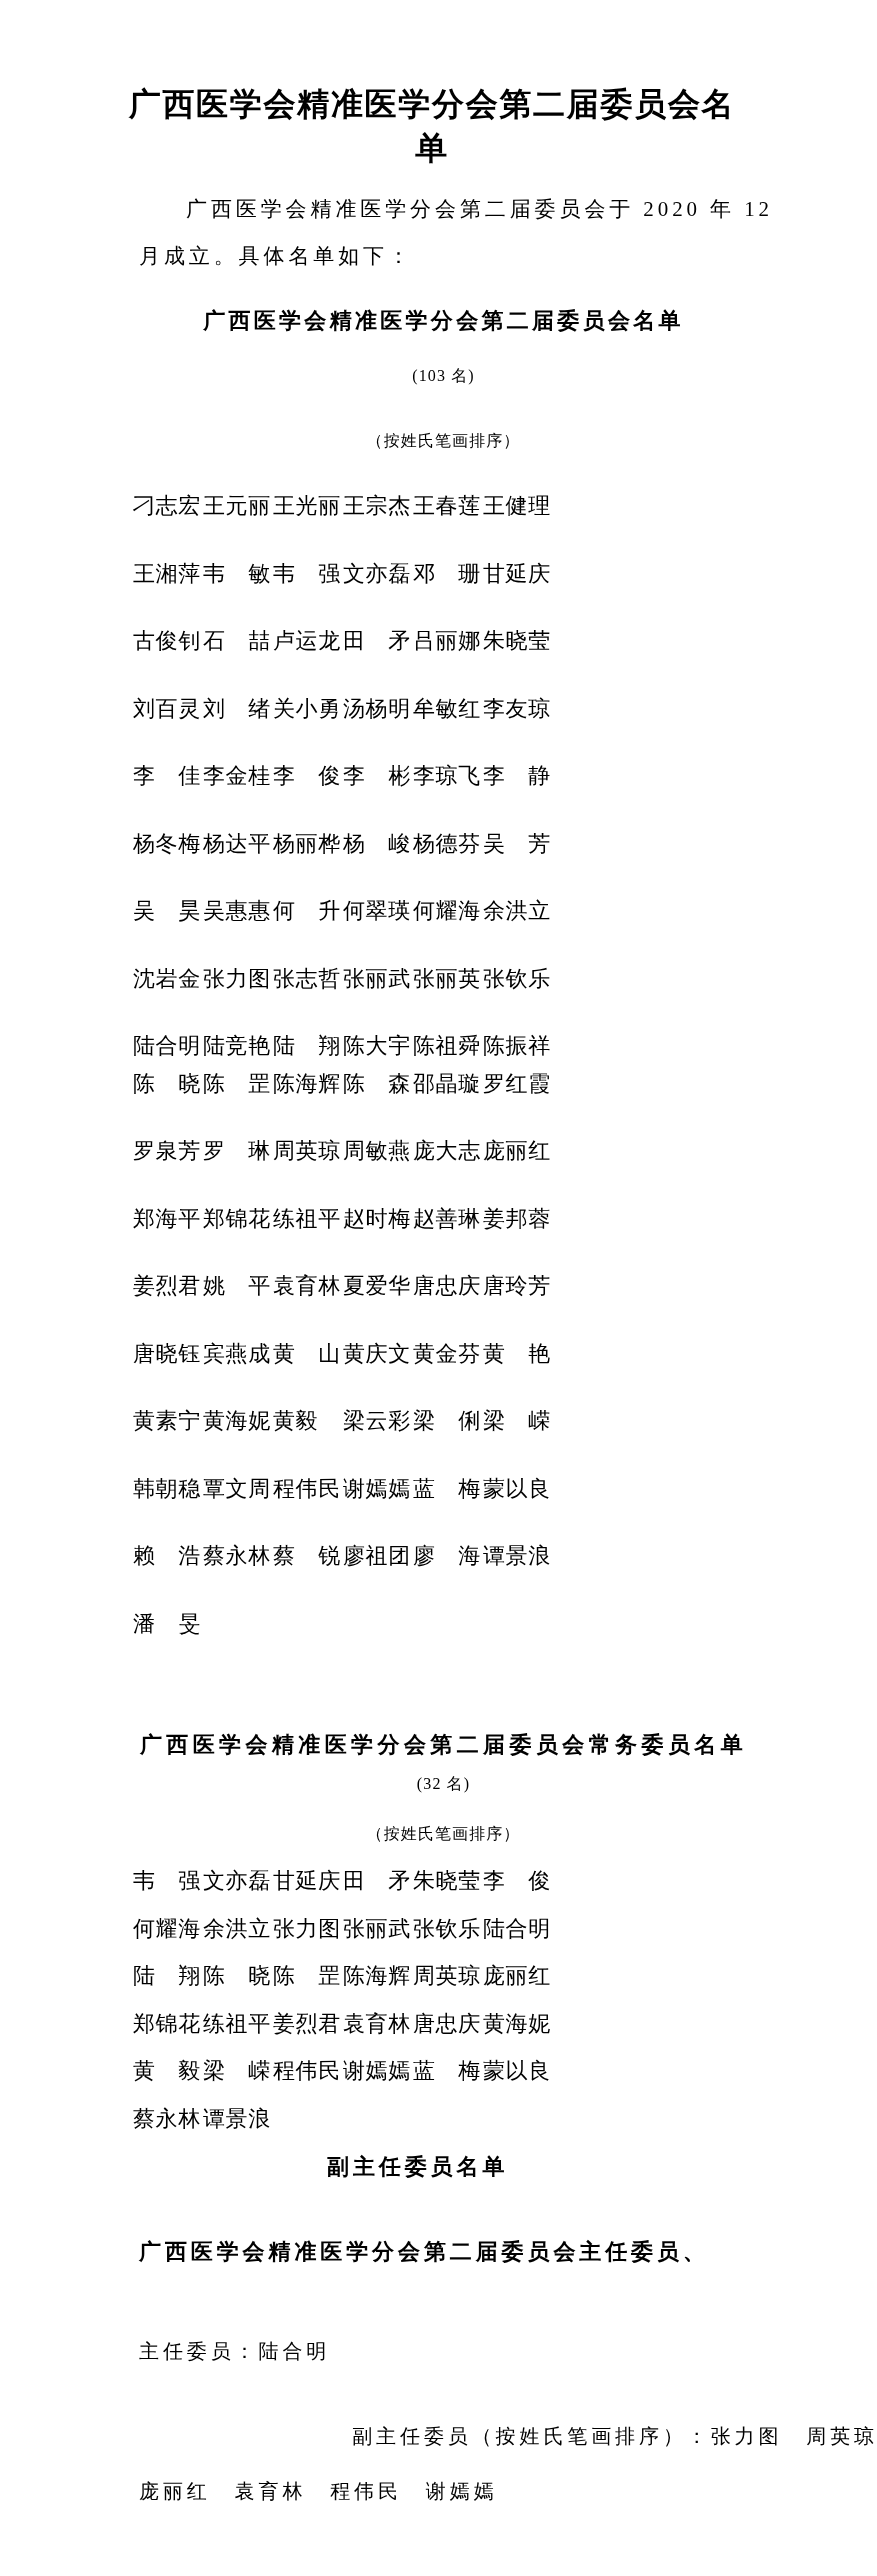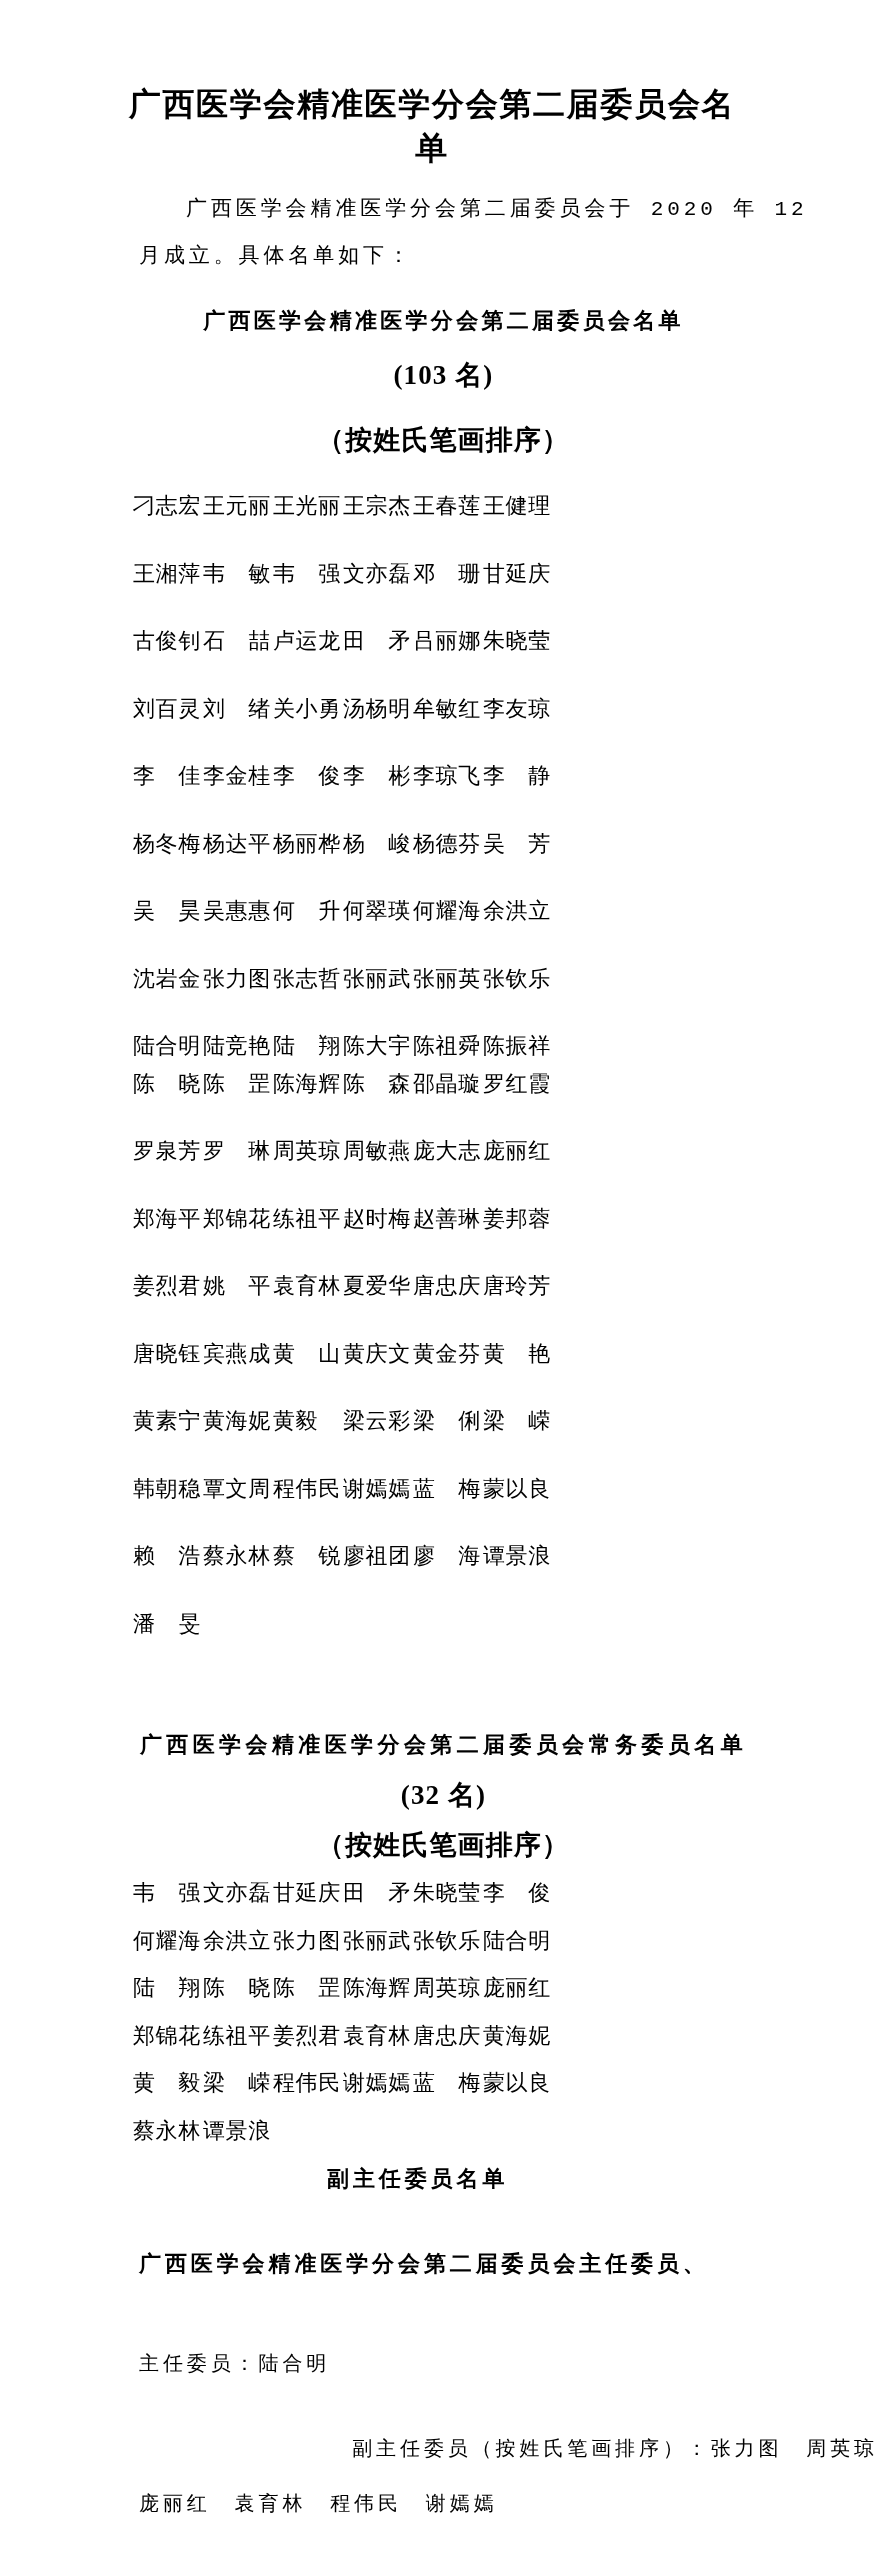--- a/index.html
+++ b/index.html
@@ -30,21 +30,20 @@
     line-height: 44px;
     letter-spacing: 1.7px;
     white-space: nowrap;
   }
 
   
   .intro {
     margin-top: 16px;
     margin-left: 139px;
     width: 609px;
-    font-family: Liberation Mono, monospace;
   }
   .intro .i-line {
     font-size: 21px;
     line-height: 47px;
     letter-spacing: 3.9px;
     white-space: nowrap;
   }
   .intro .i-line.indent { padding-left: 47px; }
 
   
@@ -56,31 +55,31 @@
   }
   .sec-heading {
     font-size: 22px;
     font-weight: 700;
     line-height: 31px;
     letter-spacing: 3.3px;
     white-space: nowrap;
   }
   .sec-heading.wide { letter-spacing: 4.4px; margin-top: 28px; }
   .note {
-    font-size: 27px;
-    font-weight: 700;
+    font-size: 16px;
+    font-weight: 400;
     line-height: 31px;
     letter-spacing: 1.1px;
     white-space: nowrap;
   }
   .mt-sec1-heading { margin-top: 25px; }
   .mt-count1 { margin-top: 24px; }
   .mt-sort1 { margin-top: 34px; }
   .mt-sec2-heading { margin-top: 64px; }
-  .mt-count2 { margin-top: 20px; }
+  .mt-count2 { margin-top: 8px; }
   .mt-sort2 { margin-top: 19px; }
 
   
   .grid {
     margin-left: 133px;
     width: 730px;
   }
   .grid.first { margin-top: 37px; }
   .grid.second { margin-top: 19px; }
   .name-row {

